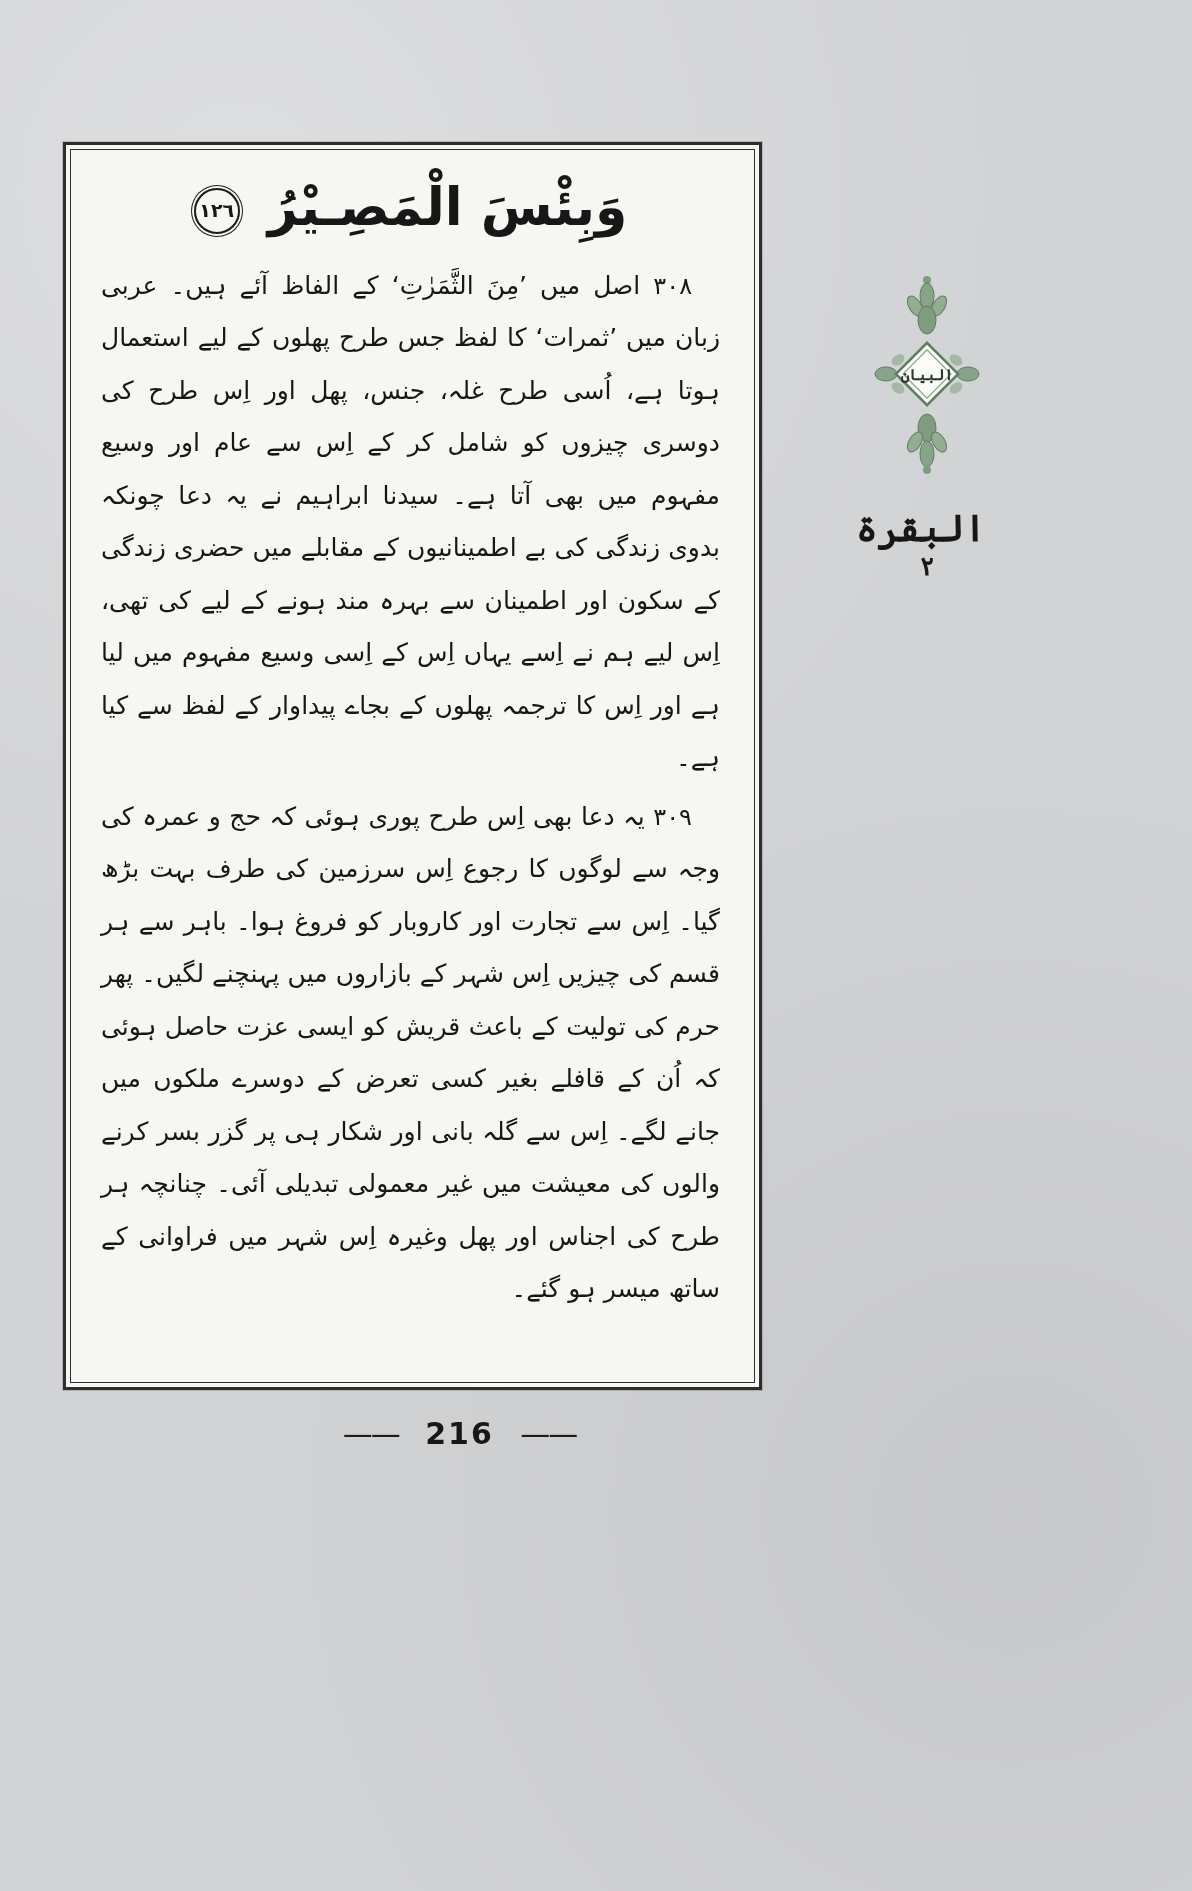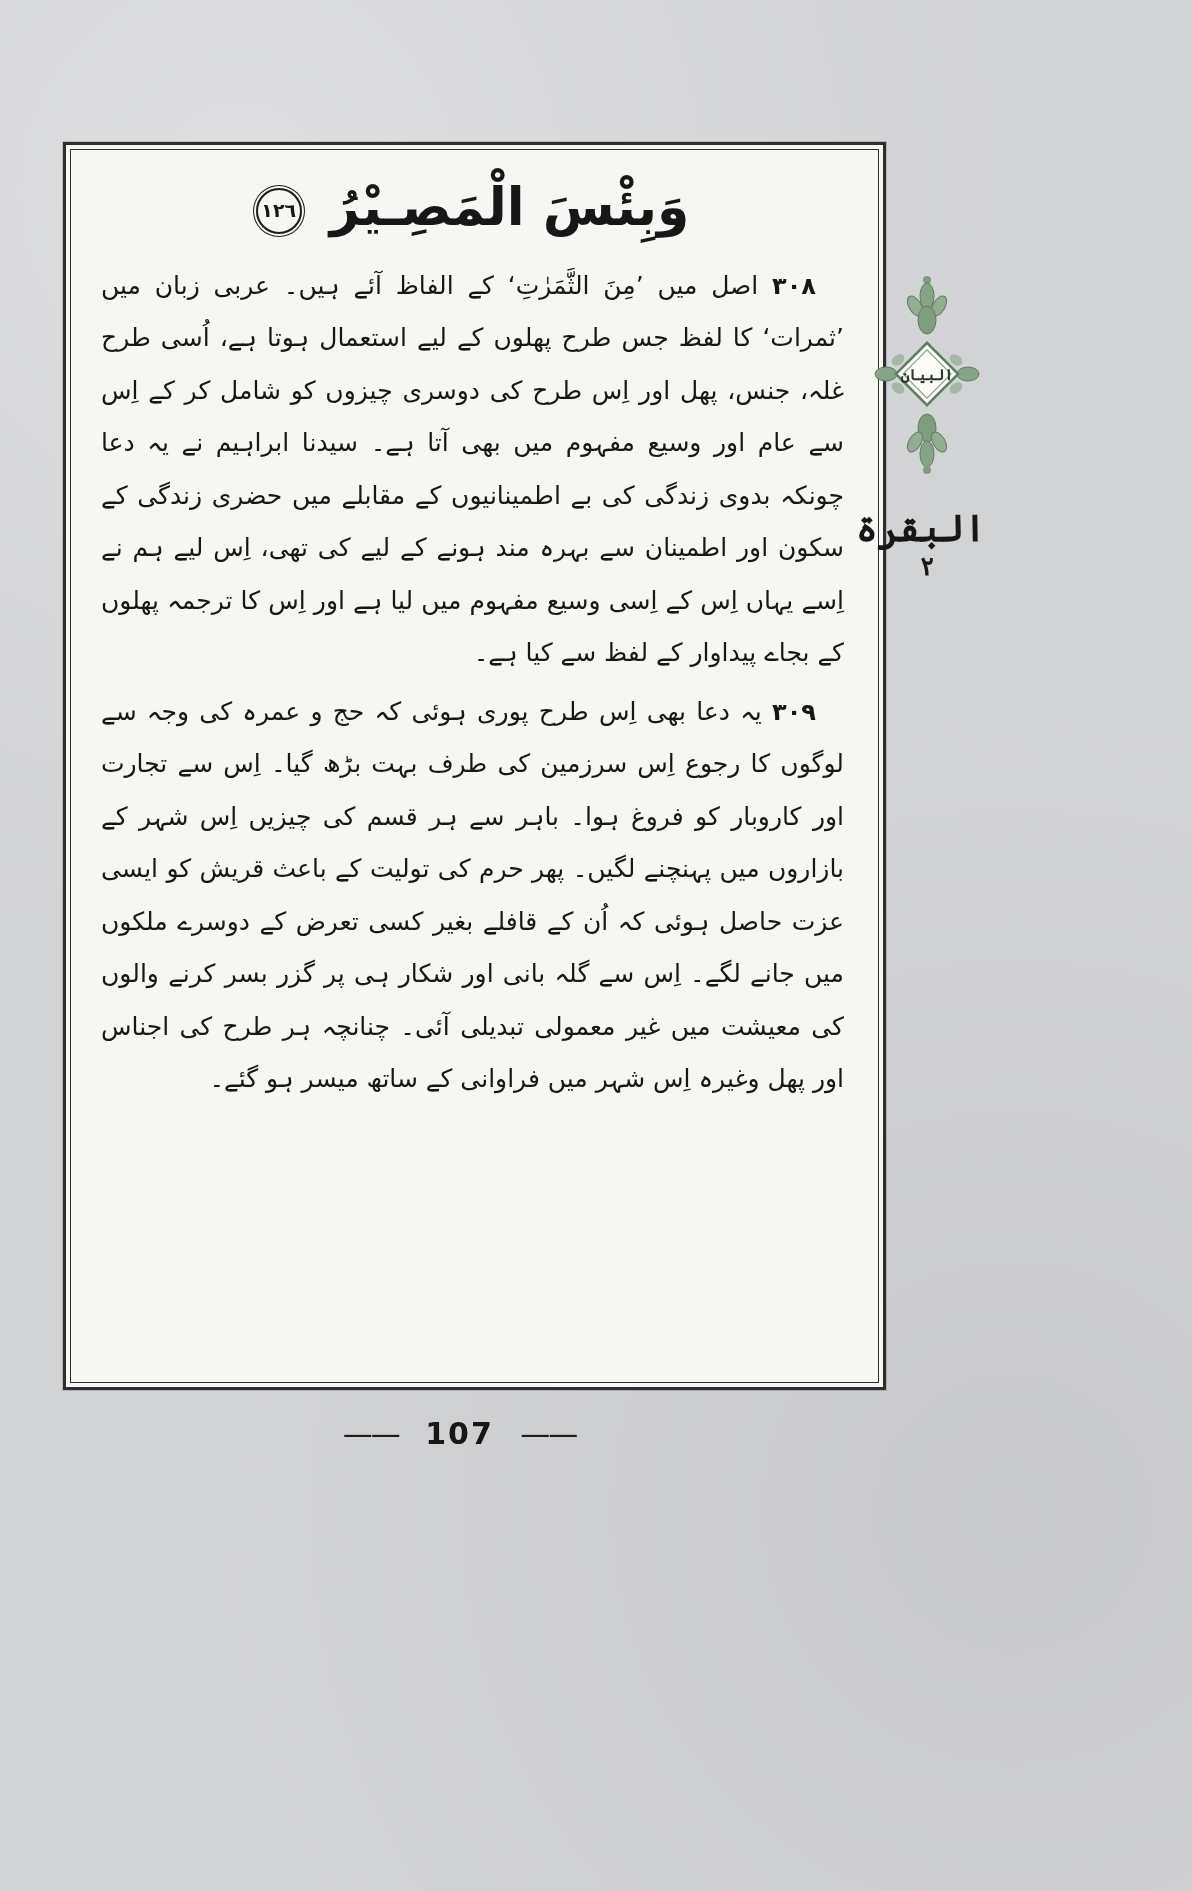--- a/index.html
+++ b/index.html
@@ -14,21 +14,21 @@
   
   .backdrop{
     position:absolute;inset:0;
     background:
       radial-gradient(circle at 20% 10%, rgba(255,255,255,.25), transparent 40%),
       radial-gradient(circle at 85% 80%, rgba(0,0,0,.05), transparent 45%),
       #d2d3d5;
   }
   
   .frame{
-    position:absolute;left:63px;top:142px;width:823px;height:1248px;
+    position:absolute;left:63px;top:142px;width:699px;height:1248px;
     background:#f6f6f2;
     border:3px solid #2e2e2e;
     box-sizing:border-box;
     box-shadow:0 0 0 1px rgba(0,0,0,.15);
   }
   .frame-inner{
     position:absolute;inset:4px;
     border:1px solid #2e2e2e;
     padding:18px 34px 10px 30px;
     box-sizing:border-box;
@@ -71,21 +71,21 @@
     font-weight:bold;
     margin-right:8px;
   }
   .footnote{
     font-size:25px;
     line-height:2.1;
     text-align:justify;
     margin:0 0 6px 0;
   }
   .footnote .fn-num{
-    font-weight:bold;
+    font-weight:normal;
     font-size:24px;
     padding-right:28px; 
   }
   .page-number{
     position:absolute;left:63px;top:1416px;width:793px;
     text-align:center;
     font-size:30px;font-weight:bold;
     letter-spacing:2px;
     direction:rtl;
   }
@@ -171,15 +171,15 @@
     <ellipse cx="67" cy="170" rx="6" ry="11" transform="rotate(-30 67 170)" fill="#93ad93" stroke="#5f7d5f" stroke-width="1"></ellipse>
     <ellipse cx="55" cy="182" rx="7" ry="13" fill="#88a488" stroke="#5f7d5f" stroke-width="1"></ellipse>
     <circle cx="55" cy="198" r="4" fill="#7e9c7e"></circle>
   </svg>
   <div class="surah-label">البقرة</div>
   <div class="surah-number">۲</div>
 </div>
 
 <div class="page-number">
   <span class="rule">——</span>
-  <span>107</span>
+  <span>216</span>
   <span class="rule">——</span>
 </div>
 
 </body></html>

